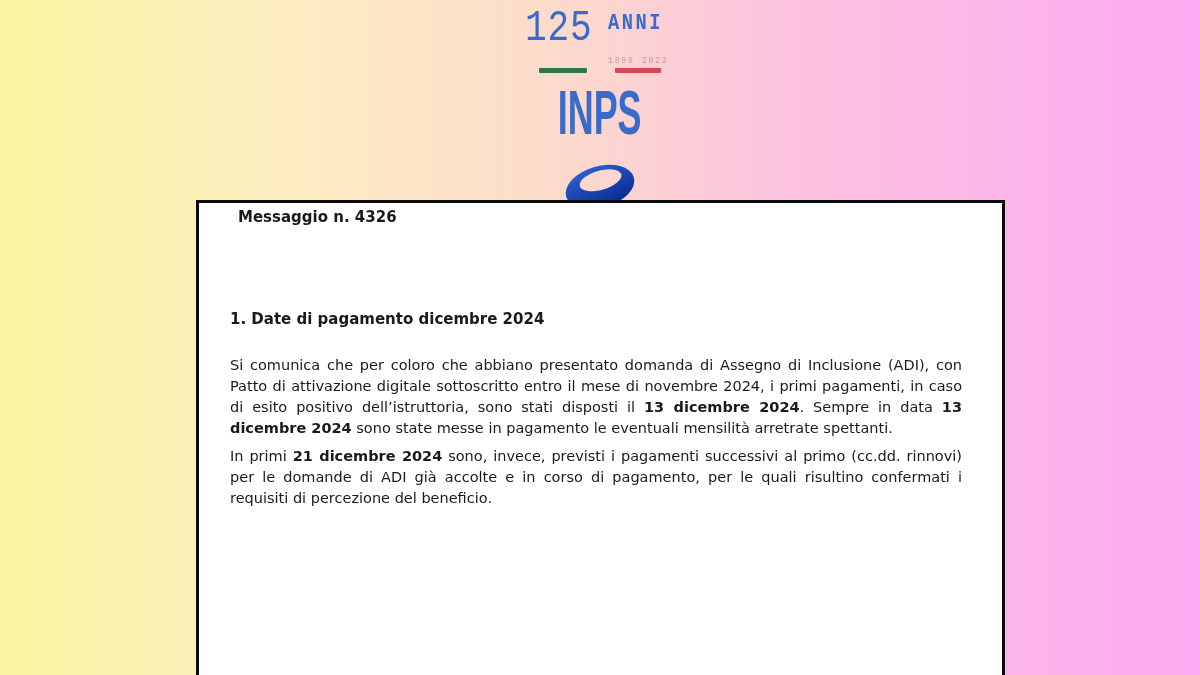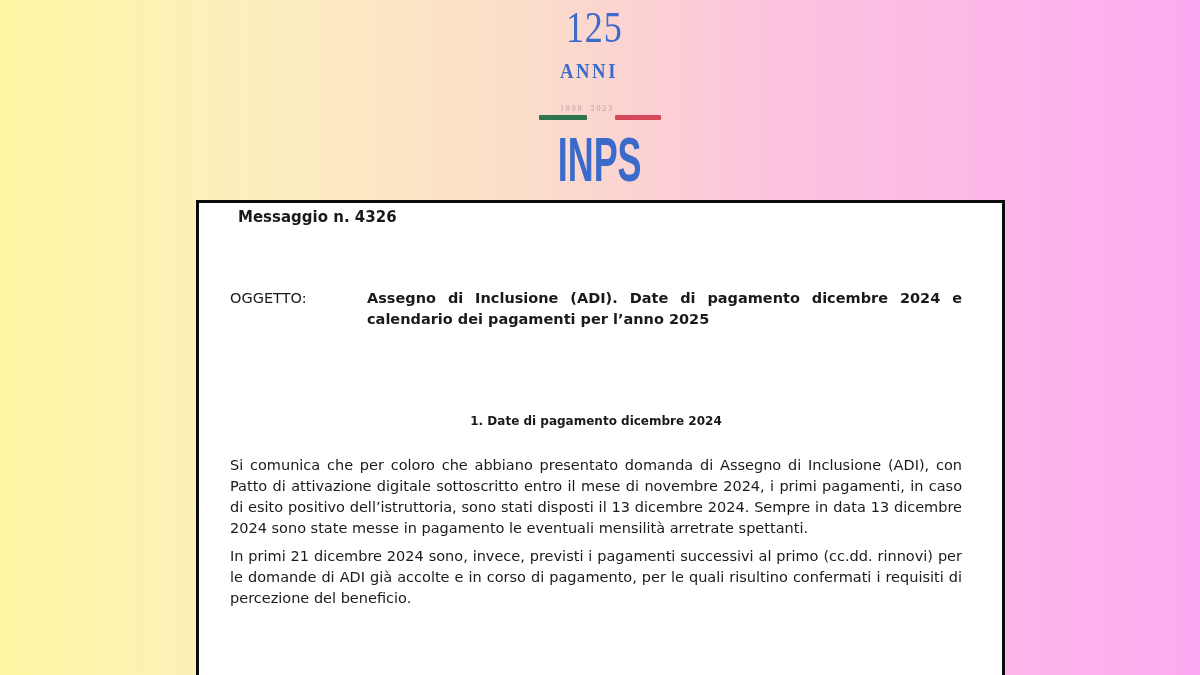--- a/index.html
+++ b/index.html
@@ -11,22 +11,21 @@
   }
 
   
   .logo {
     position: absolute;
     top: 8px; left: 0; width: 1200px;
     display: flex; flex-direction: column; align-items: center;
   }
   .anniv-row {
     display: flex; align-items: flex-start; gap: 7px;
-    font-family: Liberation Serif, serif;
-    flex-direction: column;
+    font-family: Liberation Mono, monospace;
   }
   .anniv-number {
     font-size: 44px; line-height: 40px; font-weight: 500;
     letter-spacing: 1px;
     transform: scaleX(0.82); transform-origin: left top;
   }
   .anniv-right { display: flex; flex-direction: column; padding-top: 6px; margin-left: -6px; gap: 20px; }
   .anniv-anni {
     font-size: 22px; line-height: 20px; font-weight: 600; letter-spacing: 3px;
     transform: scaleX(0.85); transform-origin: left top;
@@ -55,24 +54,24 @@
     width: 809px; height: 508px;
     background: #ffffff;
     border: 3px solid #0b0b0b;
     color: #1a1a1a;
   }
   .doc-content { padding: 5px 40px 0 31px; }
   .doc-title { font-size: 15px; font-weight: 700; margin-left: 8px; }
   .subject-row { display: flex; margin-top: 62px; }
   .subject-label { flex: 0 0 137px; font-size: 14.5px; line-height: 21px; }
   .subject-text  { flex: 1; font-size: 14.5px; line-height: 21px; font-weight: 700; text-align: justify; }
-  .section-heading { margin-top: 84px; font-size: 12px; font-weight: 700; text-align: center; }
+  .section-heading { margin-top: 84px; font-size: 15px; font-weight: 700; }
   .para { margin-top: 27px; font-size: 14.5px; line-height: 21px; text-align: justify; }
   .para + .para { margin-top: 7px; }
-  .para b { font-weight: 400; }
+  .para b { font-weight: 700; }
 </style>
 </head>
 <body>
 
 <div class="logo">
   <div class="anniv-row">
     <div class="anniv-number" style="color:#3b6bca;">125</div>
     <div class="anniv-right">
       <div class="anniv-anni" style="color:#3b6bca;">ANNI</div>
       <div class="anniv-years" style="color:#c49da6;">
@@ -96,21 +95,17 @@
     <g transform="rotate(-16 60 40)">
       <path fill="url(#swirlGrad)" fill-rule="evenodd" d="M16,40 a44,26 0 1,0 88,0 a44,26 0 1,0 -88,0 Z
            M36,32 a27,12 0 1,1 54,0 a27,12 0 1,1 -54,0 Z"></path>
     </g>
   </svg>
 </div>
 
 <div class="doc-box">
   <div class="doc-content">
     <div class="doc-title">Messaggio n. 4326</div>
-    <div class="subject-row">
-      <div class="subject-label">OGGETTO:</div>
-      <div class="subject-text">Assegno di Inclusione (ADI). Date di pagamento dicembre 2024 e calendario dei pagamenti per l’anno 2025</div>
-    </div>
     <div class="section-heading">1. Date di pagamento dicembre 2024</div>
     <div class="para"><span>Si comunica che per coloro che abbiano presentato domanda di Assegno di Inclusione (ADI), con Patto di attivazione digitale sottoscritto entro il mese di novembre 2024, i primi pagamenti, in caso di esito positivo dell’istruttoria, sono stati disposti il </span><b>13 dicembre 2024</b><span>. Sempre in data </span><b>13 dicembre 2024</b><span> sono state messe in pagamento le eventuali mensilità arretrate spettanti.</span></div>
     <div class="para"><span>In primi </span><b>21 dicembre 2024</b><span> sono, invece, previsti i pagamenti successivi al primo (cc.dd. rinnovi) per le domande di ADI già accolte e in corso di pagamento, per le quali risultino confermati i requisiti di percezione del beneficio.</span></div>
   </div>
 </div>
 
 </body></html>

